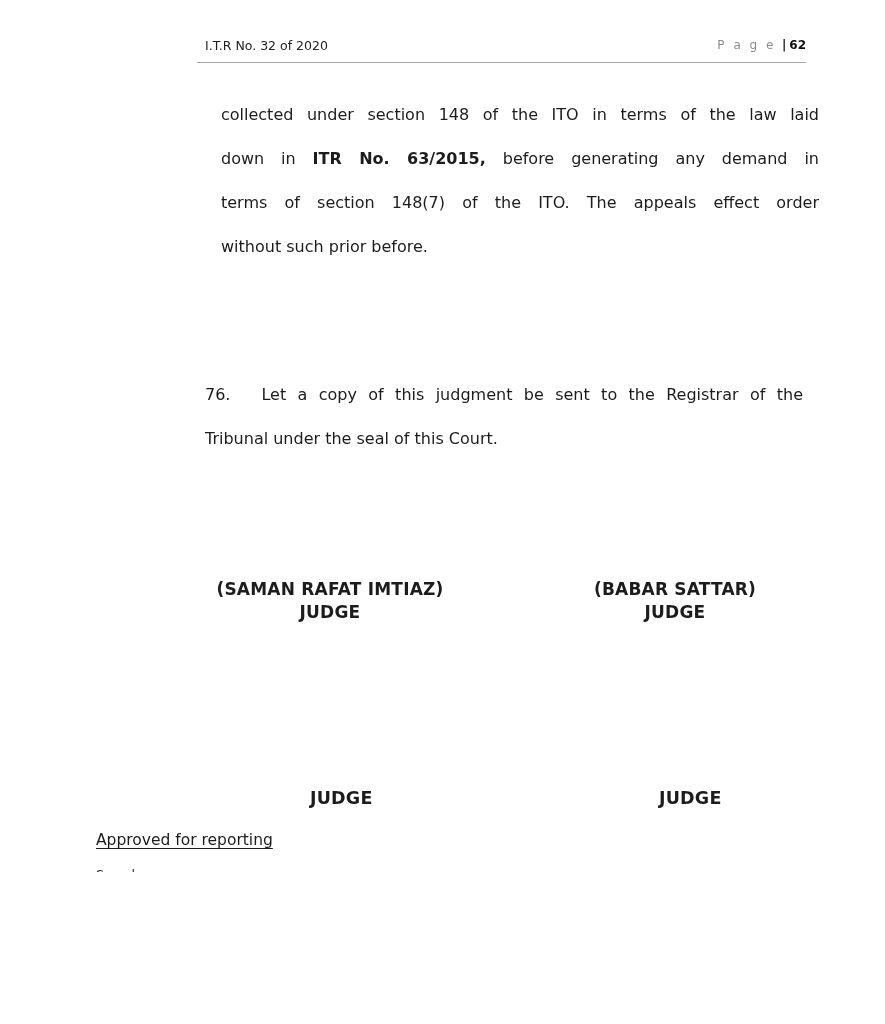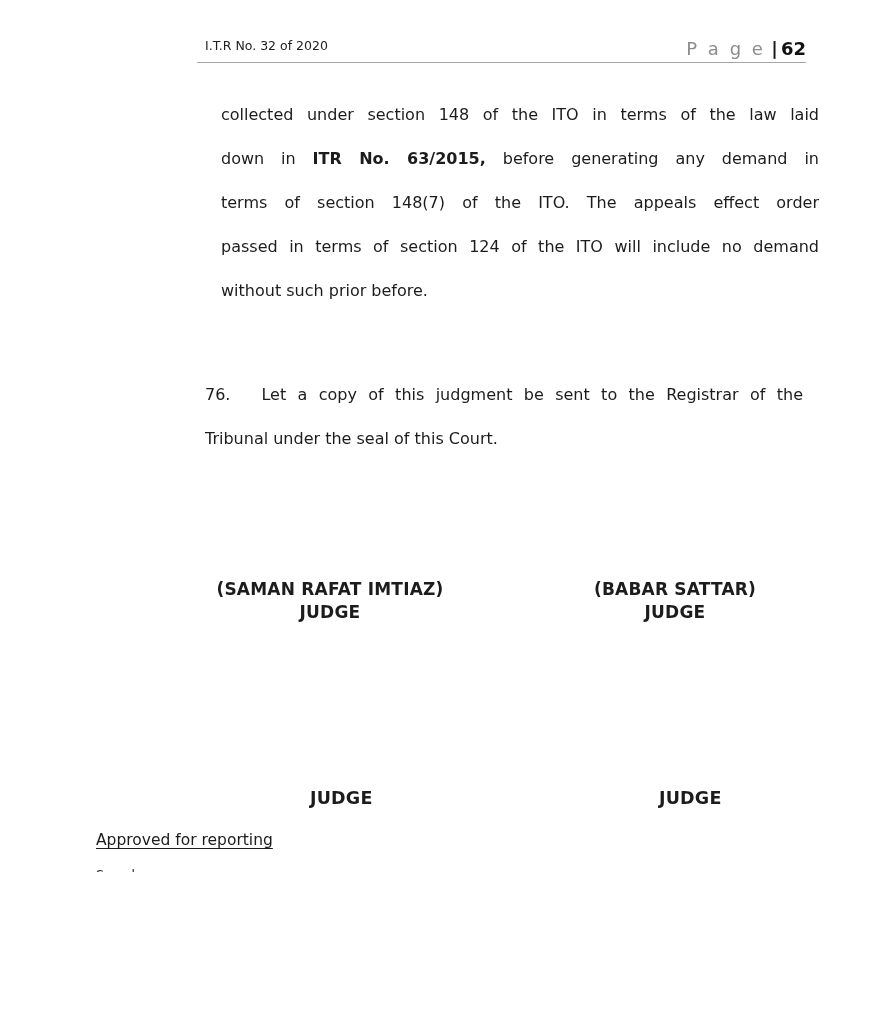--- a/index.html
+++ b/index.html
@@ -24,21 +24,21 @@
     position: absolute;
     left: 205px;
     top: 38px;
     font-size: 12.5px;
     color: #222222;
   }
   .header-right {
     position: absolute;
     right: 79px;
     top: 38px;
-    font-size: 18px;
+    font-size: 12px;
     white-space: nowrap;
   }
   .page-word {
     color: var(--muted);
     letter-spacing: 2.5px;
     margin-right: 6px;
   }
   .page-sep {
     color: #1a1a1a;
     font-weight: 700;
@@ -150,21 +150,20 @@
 <div class="page">
 
   <div class="header-left">I.T.R No. 32 of 2020</div>
   <div class="header-right"><span class="page-word">P a g e</span><span class="page-sep">|</span><span class="page-number">62</span></div>
   <div class="header-rule"></div>
 
   <div class="para1">
     <div class="jline">collected under section 148 of the ITO in terms of the law laid</div>
     <div class="jline"><span>down in </span><span class="bold-inline">ITR No. 63/2015,</span><span> before generating any demand in</span></div>
     <div class="jline">terms of section 148(7) of the ITO. The appeals effect order</div>
-    <div class="jline">passed in terms of section 124 of the ITO will include no demand</div>
     <div class="lline">without such prior before.</div>
   </div>
 
   <div class="para2">
     <div class="jline"><span>76.</span><span class="p2gap"></span><span>Let a copy of this judgment be sent to the Registrar of the</span></div>
     <div class="lline">Tribunal under the seal of this Court.</div>
   </div>
 
   <div class="sig-row">
     <div class="sig-col sig-col-1">

